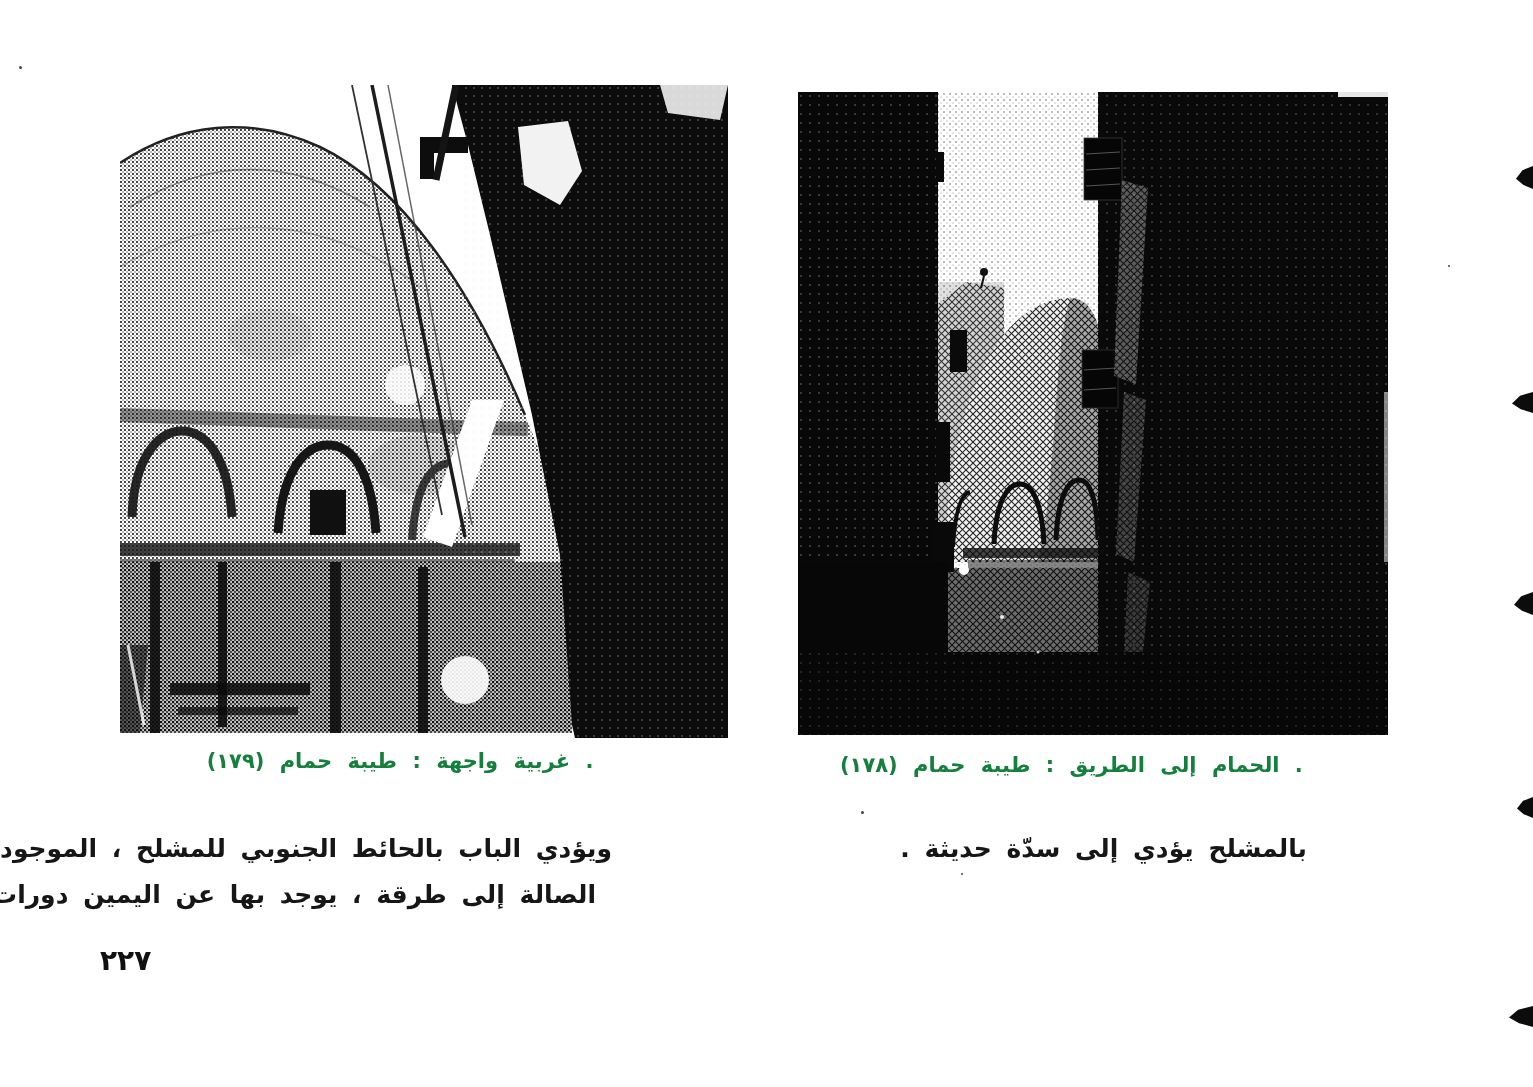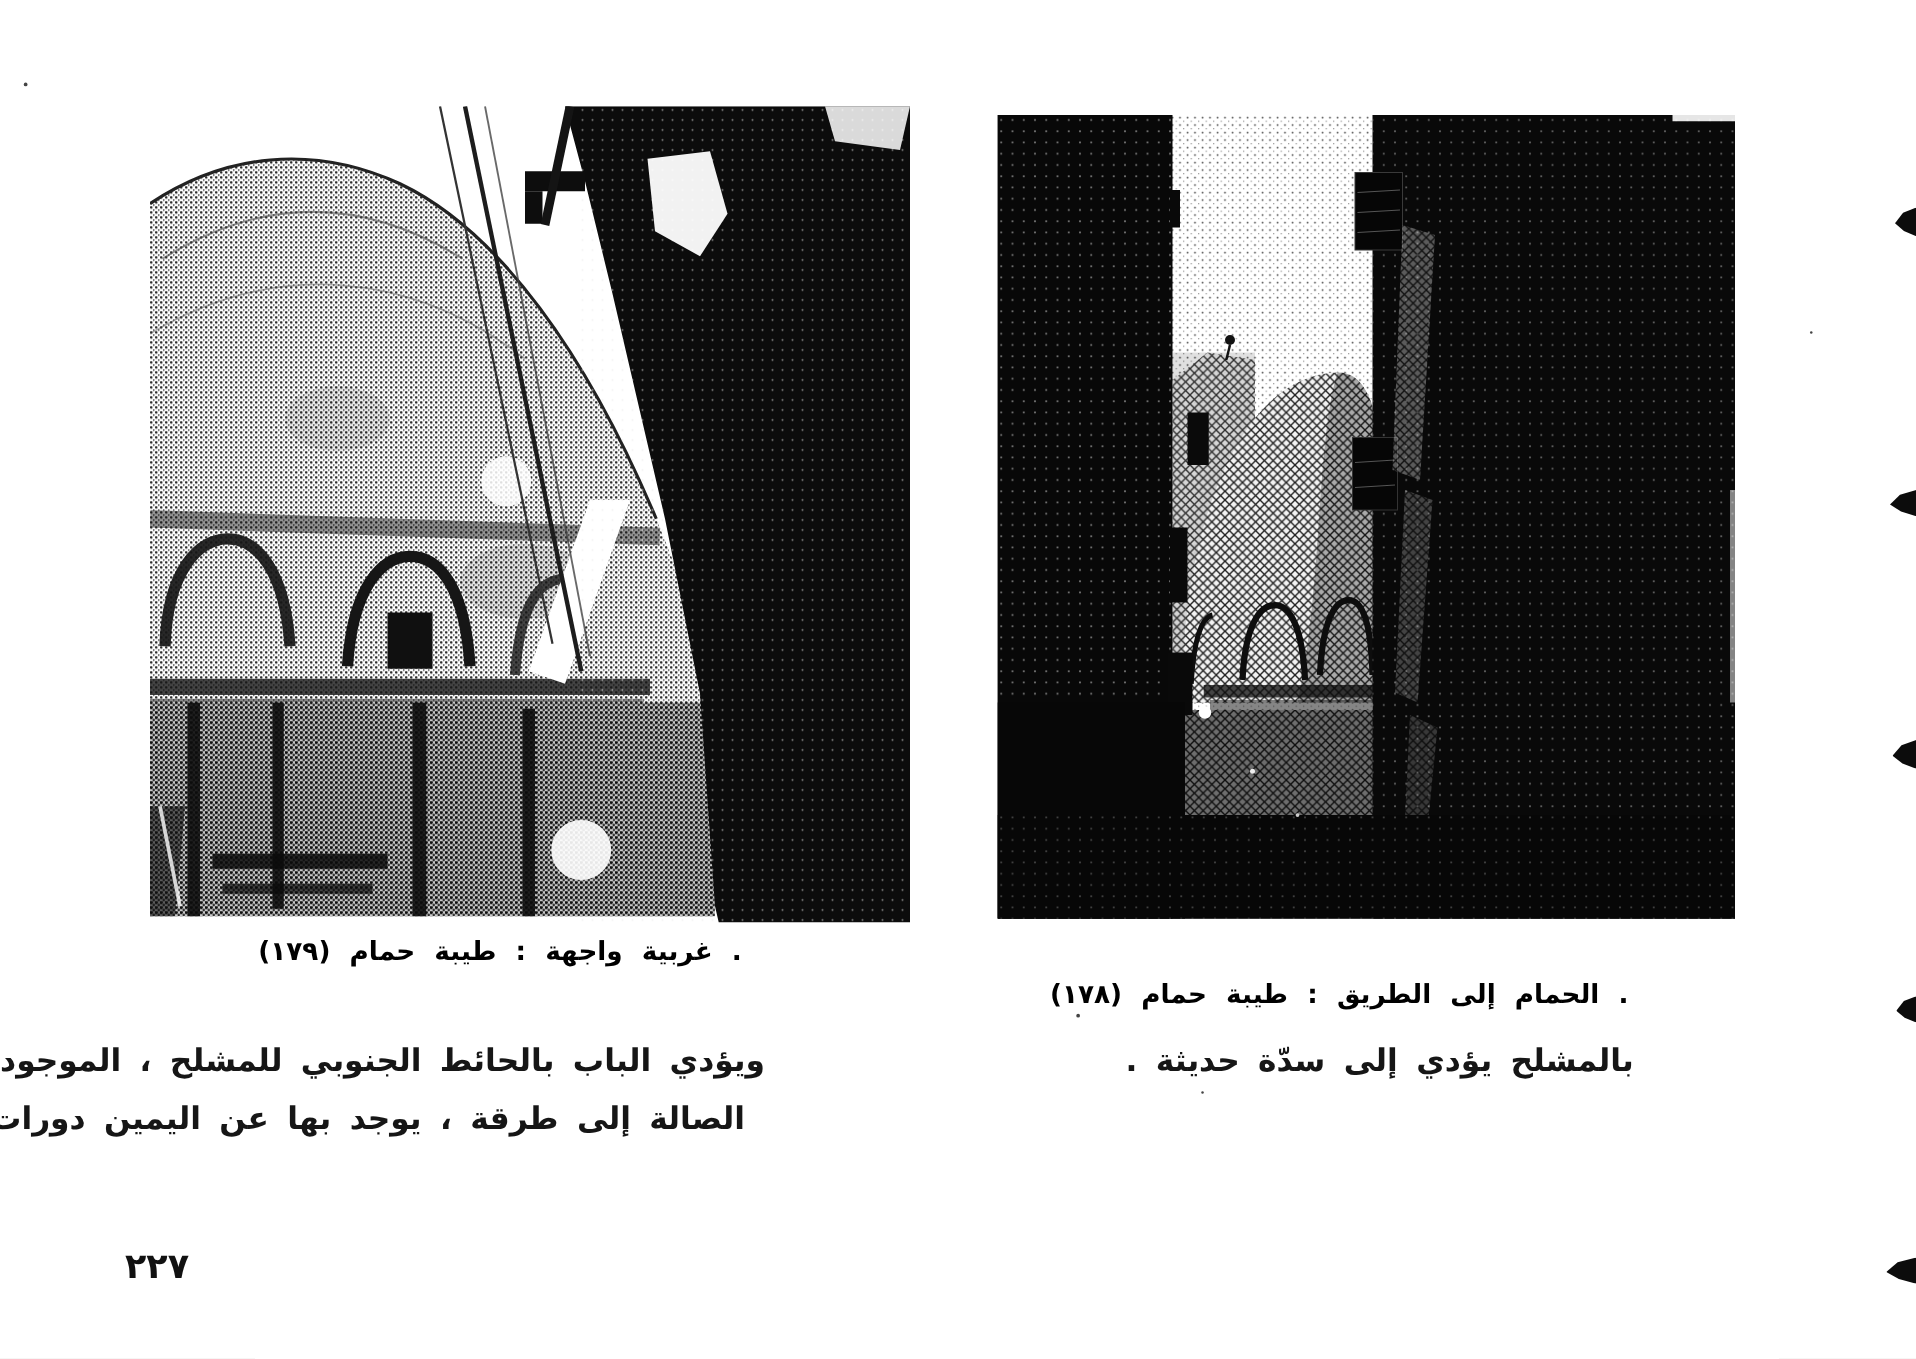--- a/index.html
+++ b/index.html
@@ -15,21 +15,21 @@
   .photo{position:absolute;}
   .photo svg{display:block;}
 
   .caption{
     position:absolute;
     direction:ltr;
     text-align:center;
     font-size:21px;
     font-weight:bold;
     word-spacing:8px;
-    color:#000000;
+    color:#15803d;
     white-space:nowrap;
   }
   .caption bdi{unicode-bidi:isolate;}
 
   .para{
     position:absolute;
     direction:rtl;
     font-size:25px;
     font-weight:bold;
     color:#161616;
@@ -39,21 +39,21 @@
     white-space:nowrap;
     text-align:right;
     line-height:45px;
     height:46px;
   }
   .para-left .line2{padding-right:16px;}
   .para-right .line2{padding-right:120px;}
 
   .pagenum{
     position:absolute;
-    left:100px;top:996px;
+    left:100px;top:944px;
     font-size:28px;
     font-weight:bold;
     letter-spacing:3px;
     color:#111;
   }
 
   .bindmark{
     position:absolute;
     background:#0c0c0c;
     clip-path:polygon(0 55%, 38% 18%, 100% 0, 100% 100%, 42% 82%);
@@ -198,21 +198,21 @@
       <circle cx="204" cy="525" r="2" fill="#eeeeee"></circle>
       <circle cx="240" cy="560" r="1.5" fill="#cccccc"></circle>
 
       <rect x="540" y="0" width="50" height="5" fill="#ffffff" opacity="0.9"></rect>
       <rect x="586" y="300" width="4" height="170" fill="#ffffff" opacity="0.5"></rect>
     </svg>
   </div>
 
   <div class="caption" style="left:150px;top:749px;width:500px;"><bdi>(١٧٩)</bdi> <bdi>حمام</bdi> <bdi>طيبة</bdi> <bdi>:</bdi> <bdi>واجهة</bdi> <bdi>غربية</bdi> <bdi>.</bdi></div>
 
-  <div class="caption" style="left:840px;top:753px;width:440px;margin-top:30px;"><bdi>(١٧٨)</bdi> <bdi>حمام</bdi> <bdi>طيبة</bdi> <bdi>:</bdi> <bdi>الطريق</bdi> <bdi>إلى</bdi> <bdi>الحمام</bdi> <bdi>.</bdi></div>
+  <div class="caption" style="left:840px;top:753px;width:440px;"><bdi>(١٧٨)</bdi> <bdi>حمام</bdi> <bdi>طيبة</bdi> <bdi>:</bdi> <bdi>الطريق</bdi> <bdi>إلى</bdi> <bdi>الحمام</bdi> <bdi>.</bdi></div>
 
   <div class="para para-left" dir="rtl" style="left:95px;top:826px;width:517px;">
     <div class="line line1">ويؤدي الباب بالحائط الجنوبي للمشلح ، الموجود على محور</div>
     <div class="line line2">الصالة إلى طرقة ، يوجد بها عن اليمين دورات للمياه ( مراحيض -</div>
   </div>
 
   <div class="para para-right" dir="rtl" style="left:788px;top:826px;width:639px;">
     <div class="line line2">بالمشلح يؤدي إلى سدّة حديثة .</div>
   </div>
 

